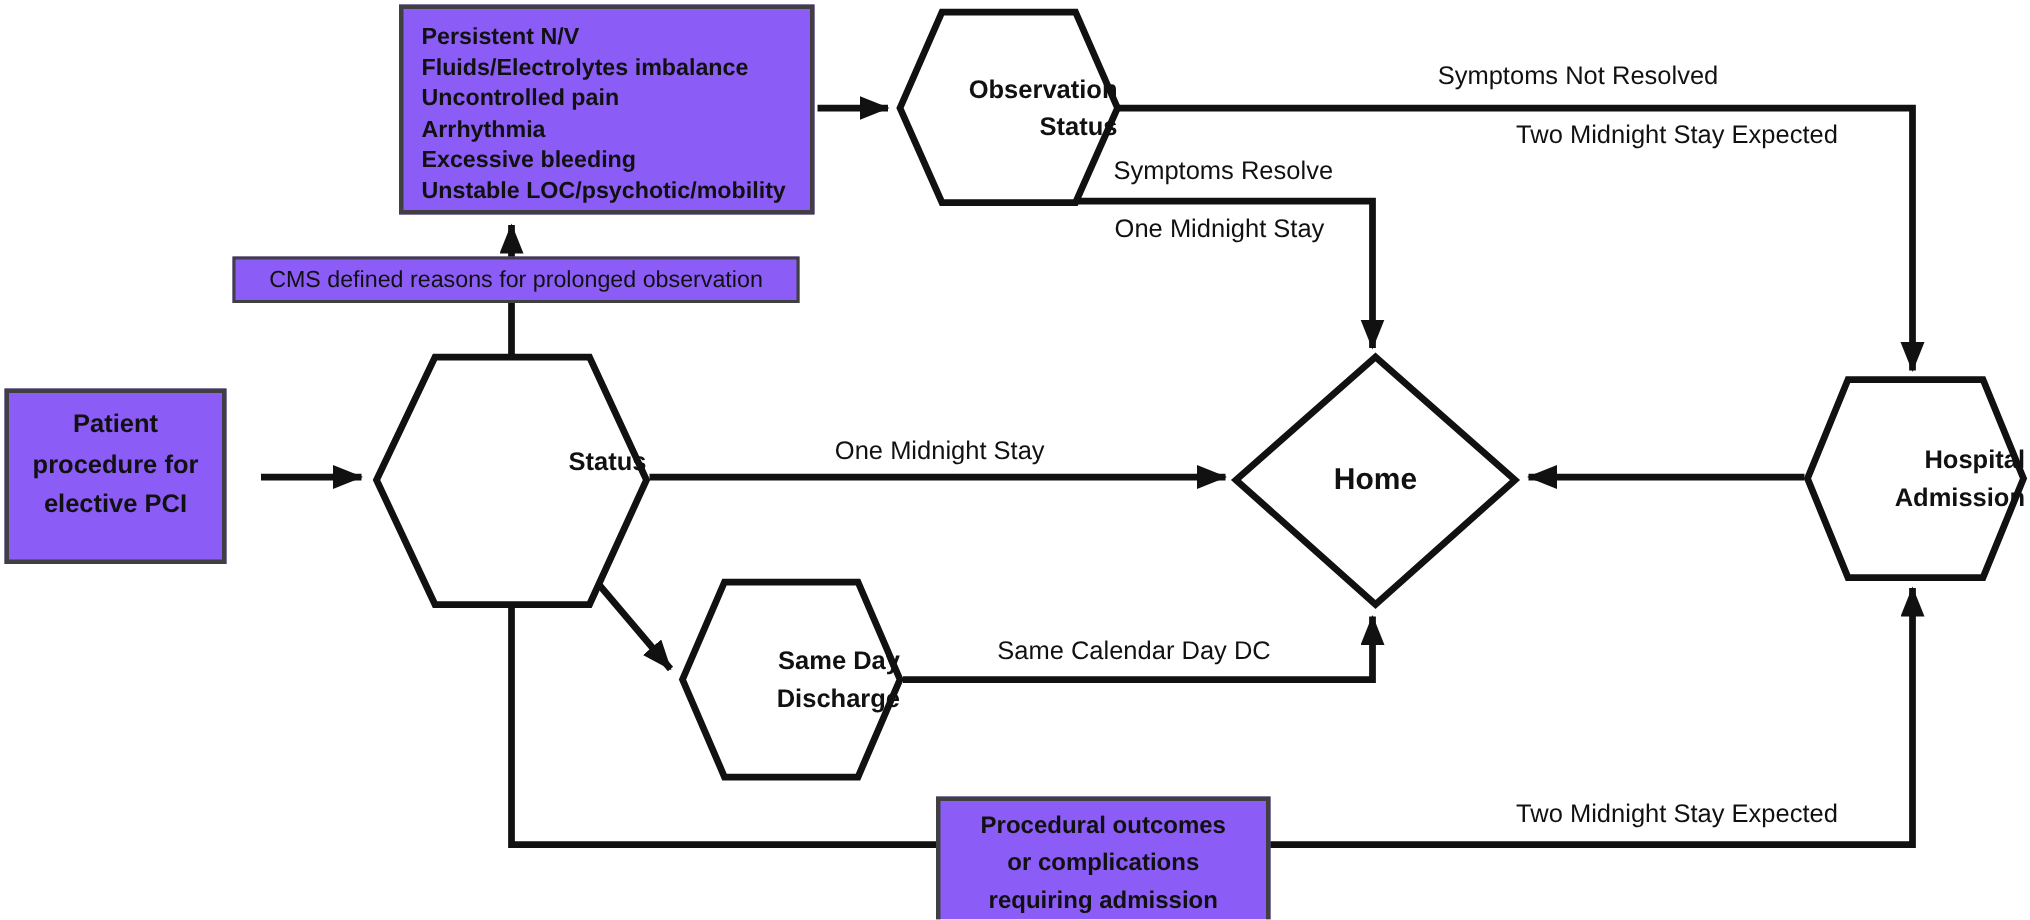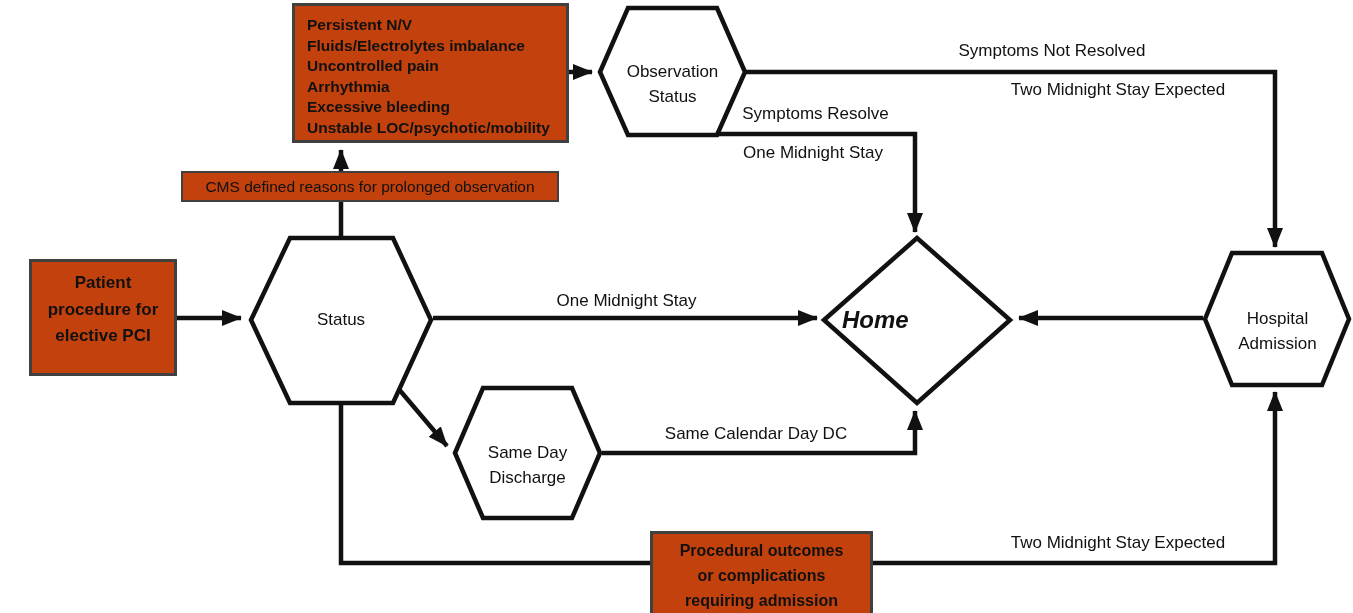--- a/index.html
+++ b/index.html
@@ -1,42 +1,42 @@
 <!DOCTYPE html>
 <html><head>
 <meta charset="utf-8">
 <style>
   html,body{margin:0;padding:0;background:#fff;}
   .stage{
     position:relative;width:1353px;height:613px;background:#fff;
     font-family:"Liberation Sans", sans-serif;color:#111;overflow:hidden;
   }
   .stage svg{position:absolute;left:0;top:0;}
-  .node-box{position:absolute;background:#c2410c;border:3px solid #404040;box-sizing:border-box;margin-left:26px;}
+  .node-box{position:absolute;background:#8b5cf6;border:3px solid #404040;box-sizing:border-box;}
   .criteria{
     left:266px;top:3px;width:277px;height:140px;border-width:3px;
     padding:9px 0 0 12px;font-weight:bold;font-size:15.5px;line-height:20.5px;
   }
   .cms{
     left:155px;top:171px;width:378px;height:31px;border-width:2px;
     font-size:15.5px;font-weight:normal;text-align:center;line-height:27px;
   }
   .patient{
     left:3px;top:259px;width:148px;height:117px;
     font-weight:bold;font-size:17px;line-height:26.5px;text-align:center;padding-top:8px;
   }
   .procedural{
     left:624px;top:531px;width:223px;height:87px;
     font-weight:bold;font-size:16px;line-height:25px;text-align:center;padding-top:4px;
   }
   .hex-label{
-    position:absolute;text-align:center;font-weight:normal;font-size:17px;line-height:25px;margin-top:12px;
+    position:absolute;text-align:right;font-weight:bold;font-size:17px;line-height:25px;
   }
   .home-label{
-    position:absolute;font-weight:bold;font-size:24px;line-height:28px;font-style:italic;
+    position:absolute;text-align:center;font-weight:bold;font-size:20px;line-height:28px;
   }
   .edge-label{
     position:absolute;text-align:center;font-size:17px;line-height:20px;font-weight:normal;color:#111;
   }
 </style>
 </head>
 <body>
 
 <div class="stage">
 

